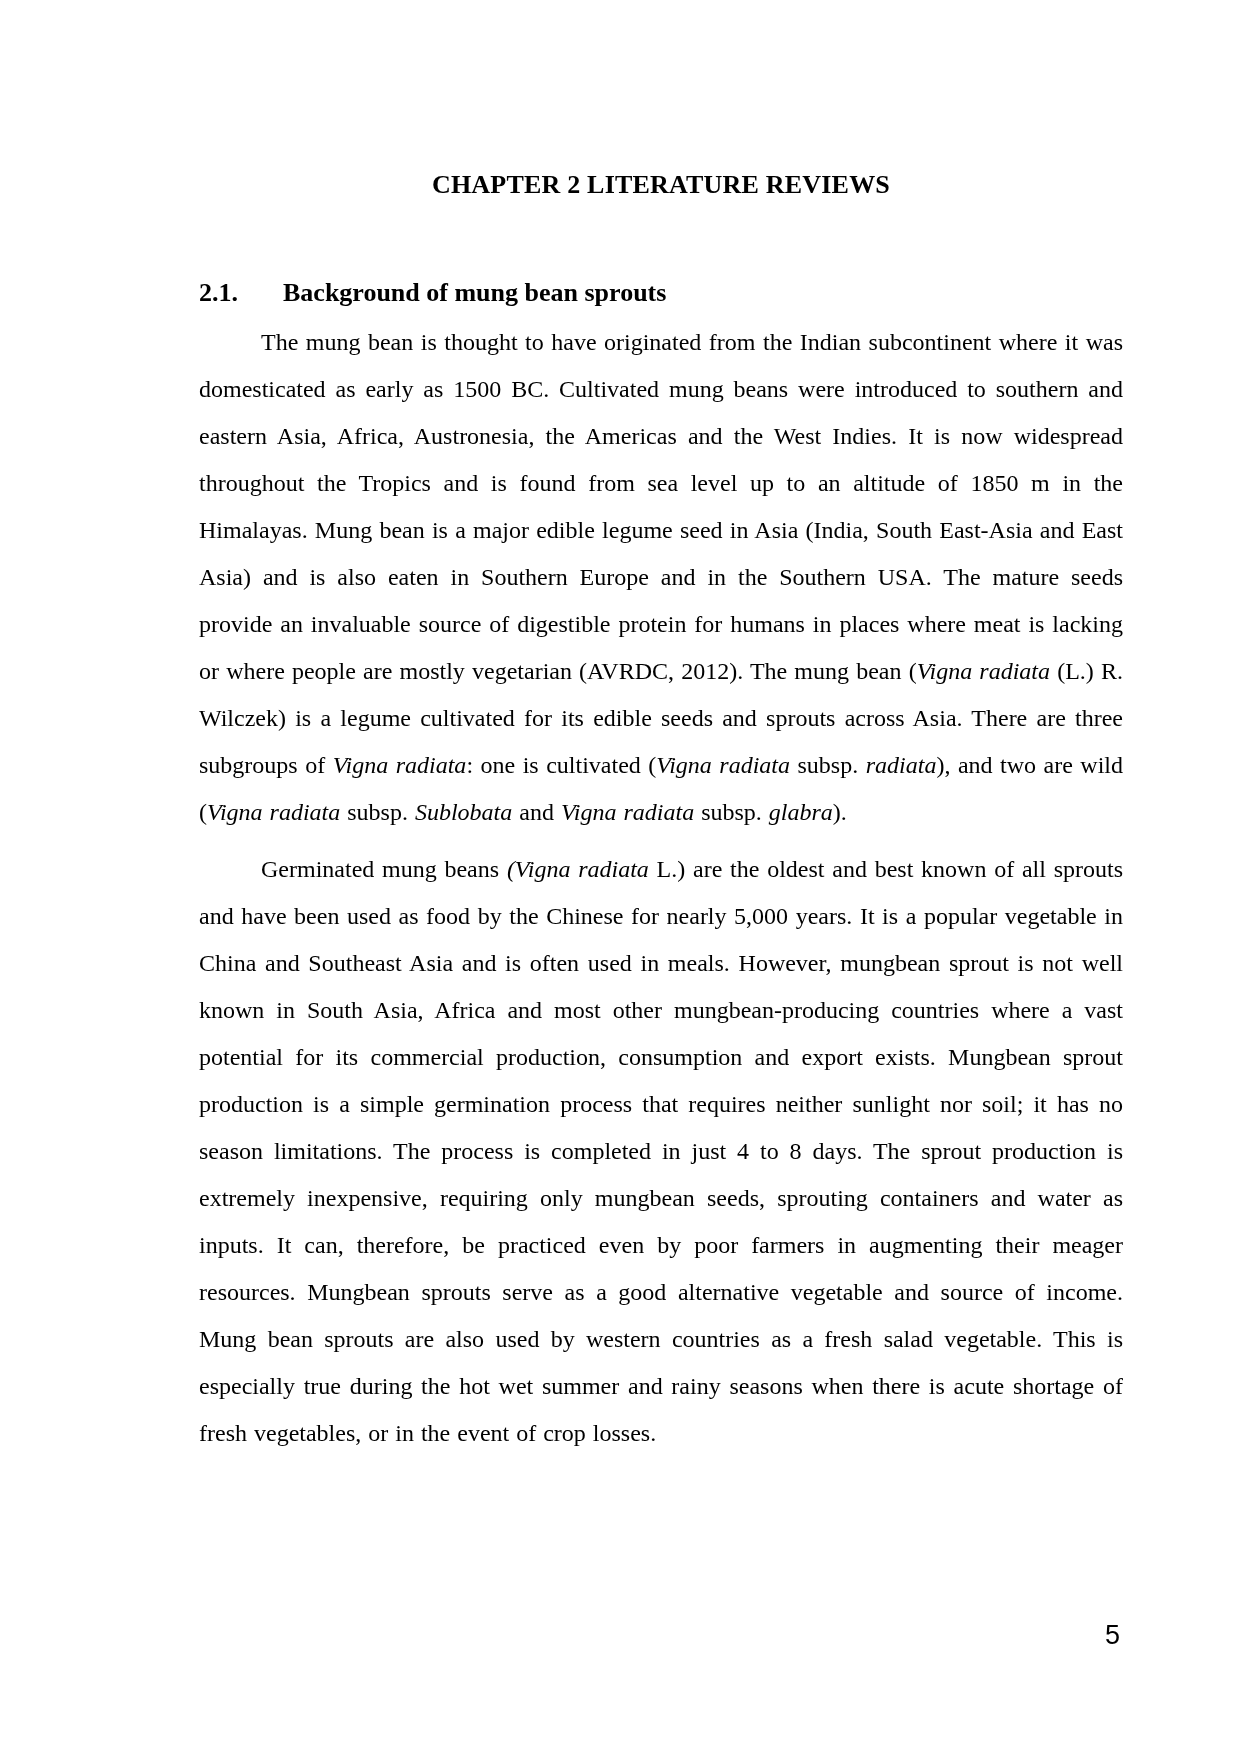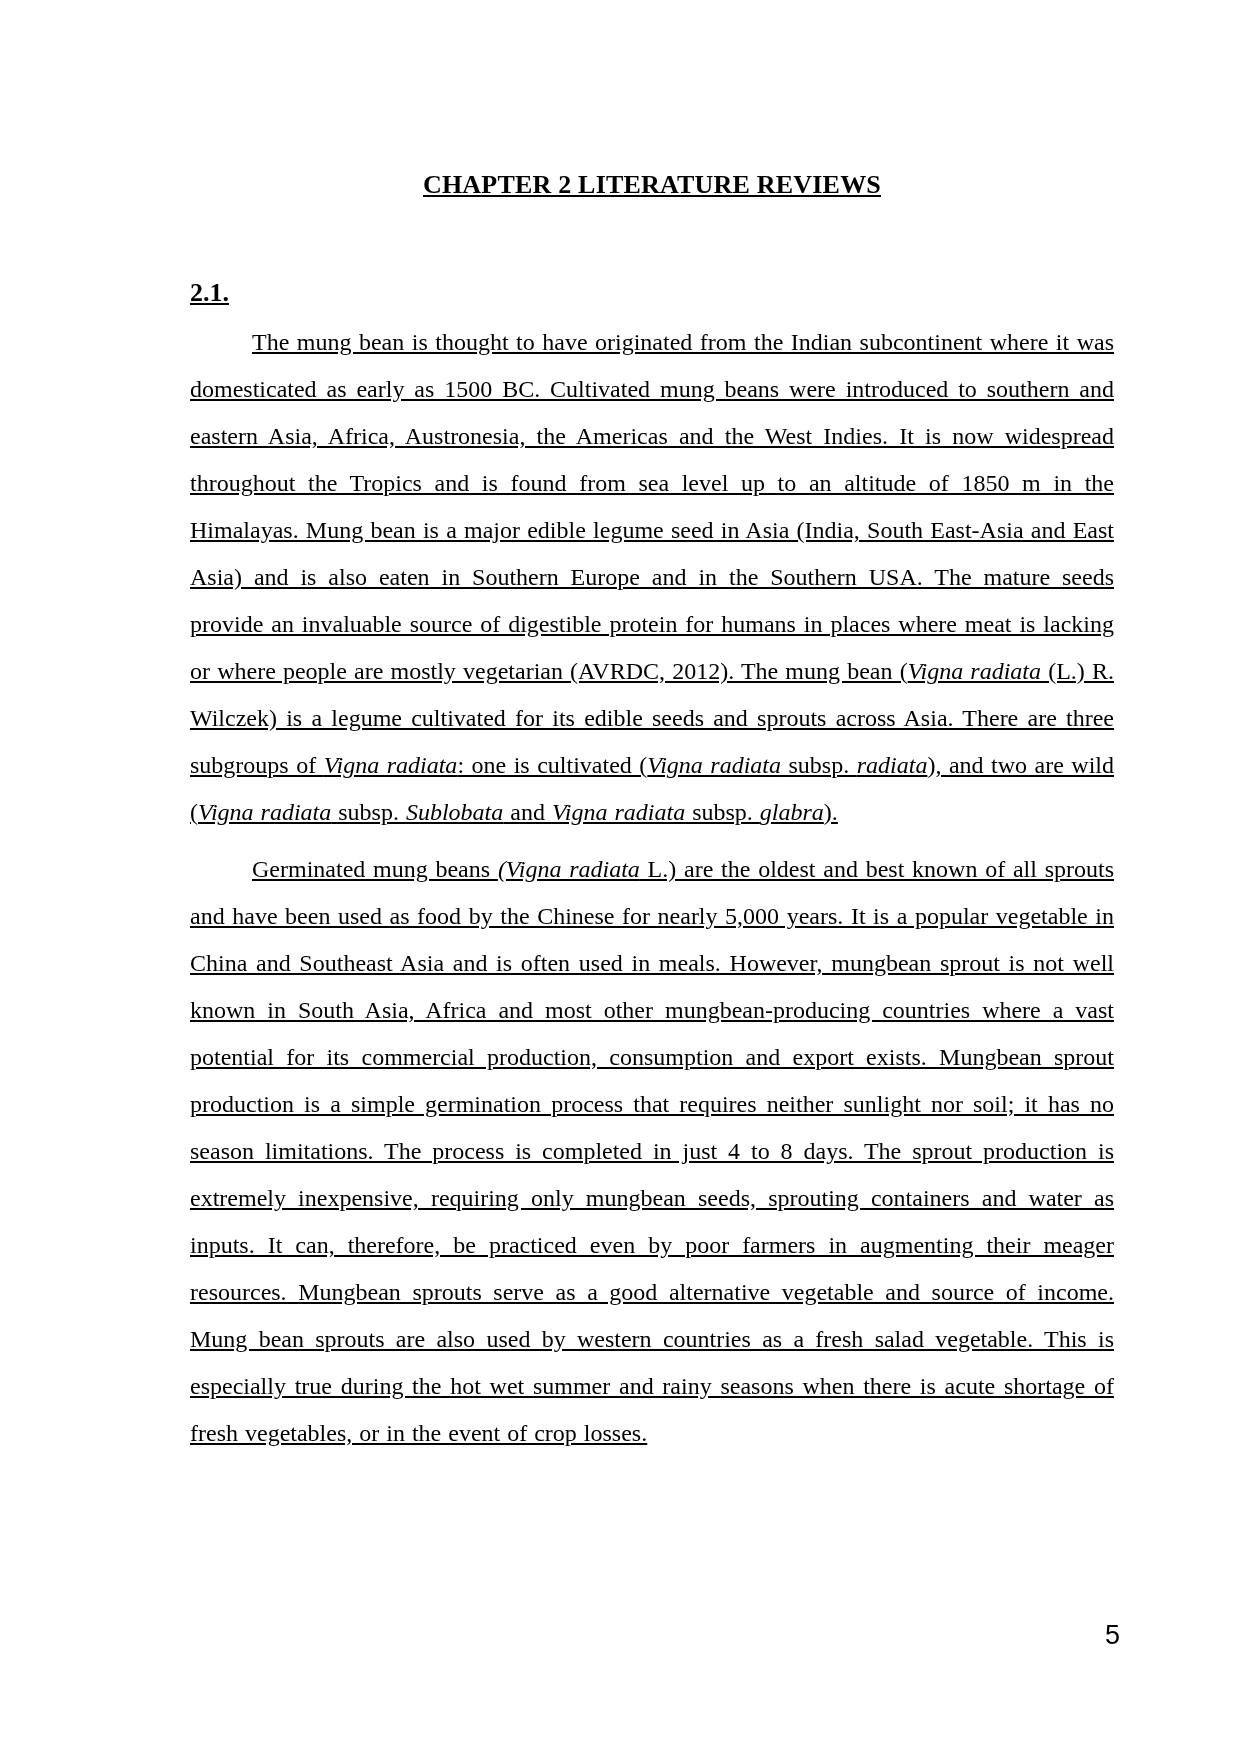--- a/index.html
+++ b/index.html
@@ -11,24 +11,23 @@
     position: relative;
     width: 1240px;
     height: 1754px;
     background: #ffffff;
     color: #000000;
     overflow: hidden;
     margin: 0 auto;
   }
   .content {
     position: absolute;
-    left: 190px;
+    left: 199px;
     top: 170px;
     width: 924px;
-    text-decoration: underline;
   }
   .chapter-title {
     margin: 0;
     text-align: center;
     font-size: 26px;
     line-height: 30px;
     font-weight: bold;
     letter-spacing: 0.2px;
   }
   .section-heading {
@@ -66,20 +65,21 @@
 </style>
 </head>
 <body>
 
 <div class="page">
   <div class="content">
     <h1 class="chapter-title">CHAPTER 2 LITERATURE REVIEWS</h1>
 
     <h2 class="section-heading">
       <span class="section-number">2.1.</span>
+      <span class="section-title">Background of mung bean sprouts</span>
     </h2>
 
     <p class="body-paragraph first"><span>The mung bean is thought to have originated from the Indian subcontinent where it was domesticated as early as 1500 BC. Cultivated mung beans were introduced to southern and eastern Asia, Africa, Austronesia, the Americas and the West Indies. It is now widespread throughout the Tropics and is found from sea level up to an altitude of 1850 m in the Himalayas. Mung bean is a major edible legume seed in Asia (India, South East-Asia and East Asia) and is also eaten in Southern Europe and in the Southern USA. The mature seeds provide an invaluable source of digestible protein for humans in places where meat is lacking or where people are mostly vegetarian (AVRDC, 2012). The mung bean (</span><span class="italic">Vigna radiata</span><span> (L.) R. Wilczek) is a legume cultivated for its edible seeds and sprouts across Asia. There are three subgroups of </span><span class="italic">Vigna radiata</span><span>: one is cultivated (</span><span class="italic">Vigna radiata</span><span> subsp. </span><span class="italic">radiata</span><span>), and two are wild (</span><span class="italic">Vigna radiata</span><span> subsp. </span><span class="italic">Sublobata</span><span> and </span><span class="italic">Vigna radiata</span><span> subsp. </span><span class="italic">glabra</span><span>).</span></p>
 
     <p class="body-paragraph second"><span>Germinated mung beans </span><span class="italic">(Vigna radiata</span><span> L.) are the oldest and best known of all sprouts and have been used as food by the Chinese for nearly 5,000 years. It is a popular vegetable in China and Southeast Asia and is often used in meals. However, mungbean sprout is not well known in South Asia, Africa and most other mungbean-producing countries where a vast potential for its commercial production, consumption and export exists. Mungbean sprout production is a simple germination process that requires neither sunlight nor soil; it has no season limitations. The process is completed in just 4 to 8 days. The sprout production is extremely inexpensive, requiring only mungbean seeds, sprouting containers and water as inputs. It can, therefore, be practiced even by poor farmers in augmenting their meager resources. Mungbean sprouts serve as a good alternative vegetable and source of income. Mung bean sprouts are also used by western countries as a fresh salad vegetable. This is especially true during the hot wet summer and rainy seasons when there is acute shortage of fresh vegetables, or in the event of crop losses.</span></p>
   </div>
 
   <div class="page-number">5</div>
 </div>
 

